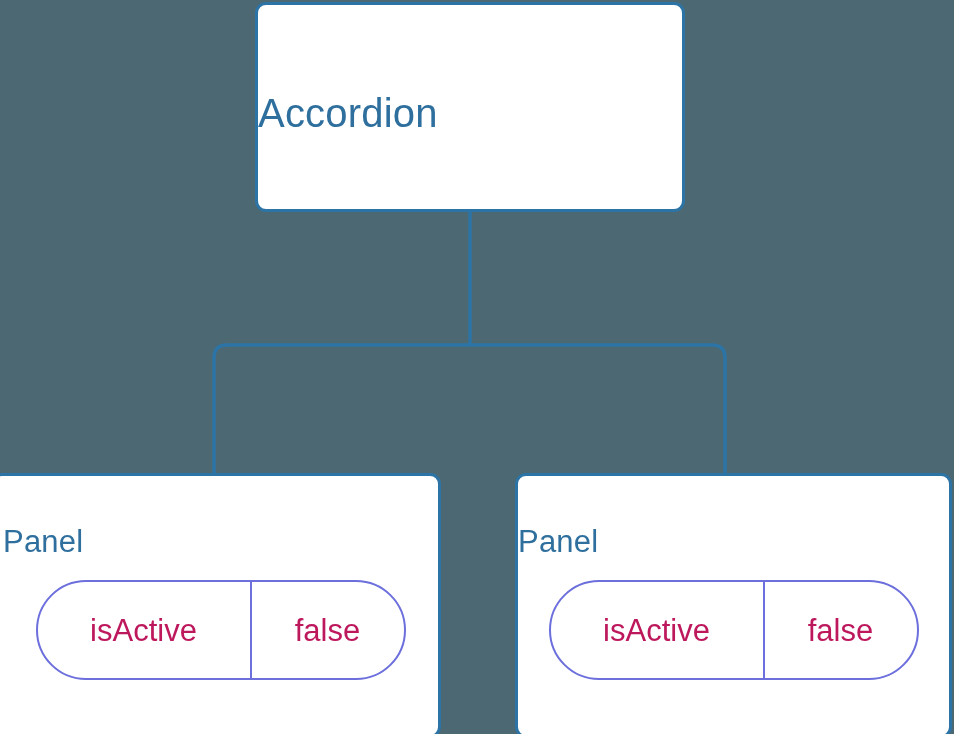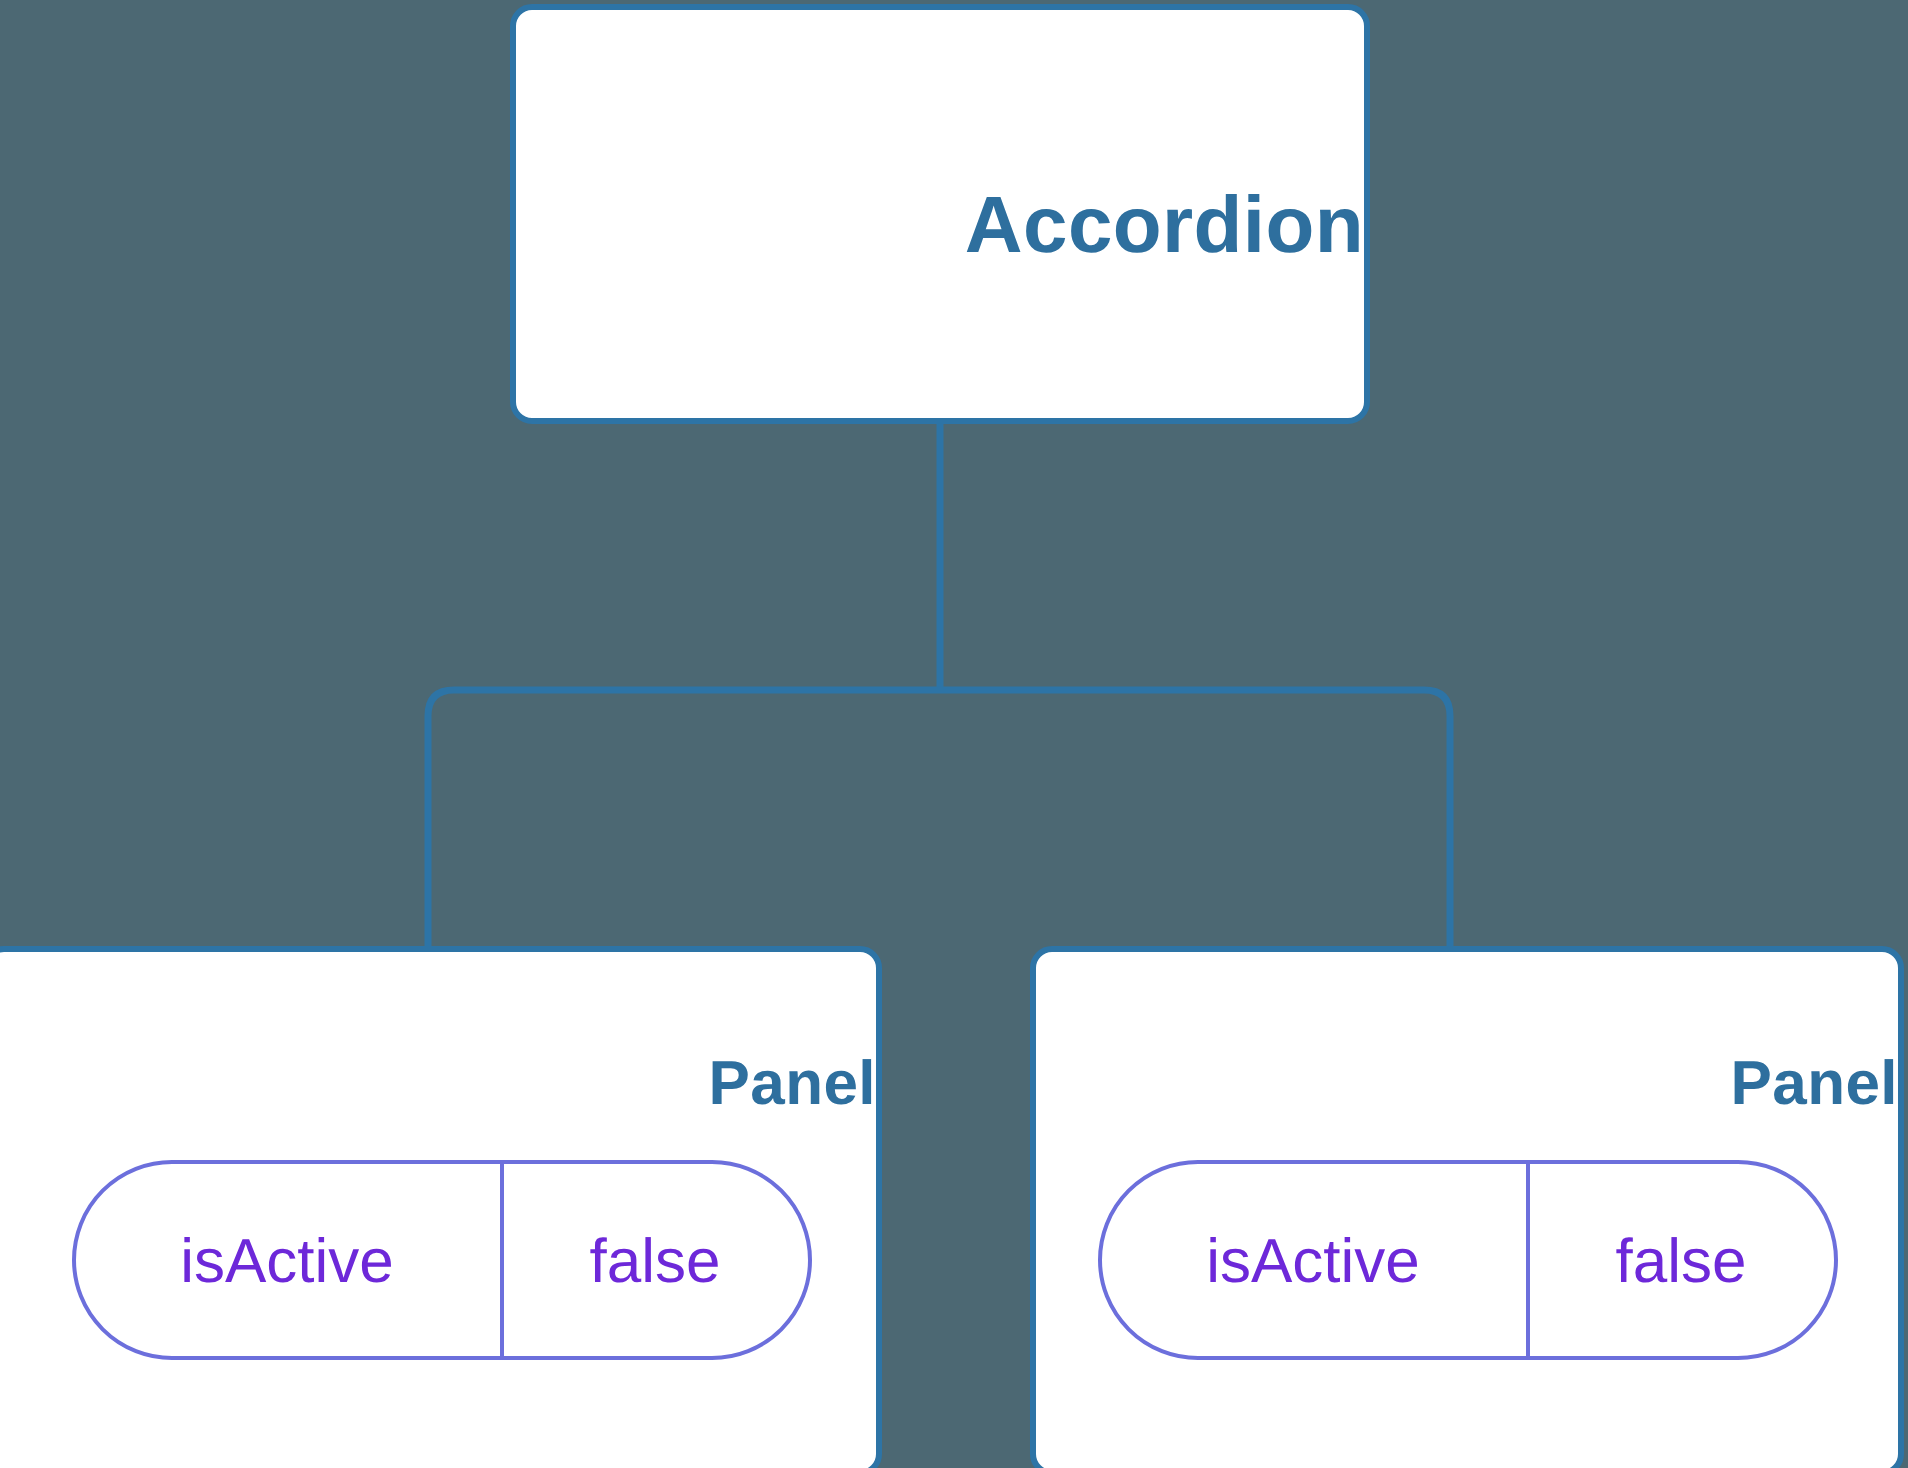--- a/index.html
+++ b/index.html
@@ -28,23 +28,23 @@
   
   .node {
     position: absolute;
     background: #ffffff;
     border: 3px solid #2d74a6;
     border-radius: 11px;
     box-sizing: border-box;
   }
 
   .node-title {
-    text-align: right;
+    text-align: left;
     color: #2e6f9e;
-    font-weight: 700;
+    font-weight: 400;
     letter-spacing: 0.2px;
     white-space: nowrap;
   }
 
   #node-accordion {
     left: 255px;
     top: 2px;
     width: 430px;
     height: 210px;
   }
@@ -89,21 +89,21 @@
     border-radius: 999px;
     height: 100px;
     box-sizing: border-box;
     background: transparent;
     overflow: hidden;
   }
   .pill-cell {
     display: flex;
     align-items: center;
     justify-content: center;
-    color: #6d28d9;
+    color: #be185d;
     font-size: 31px;
     line-height: 1;
     white-space: nowrap;
     box-sizing: border-box;
   }
   .pill-key {
     width: 214px;
     border-right: 2px solid #6c6fdc;
   }
   .pill-val {

